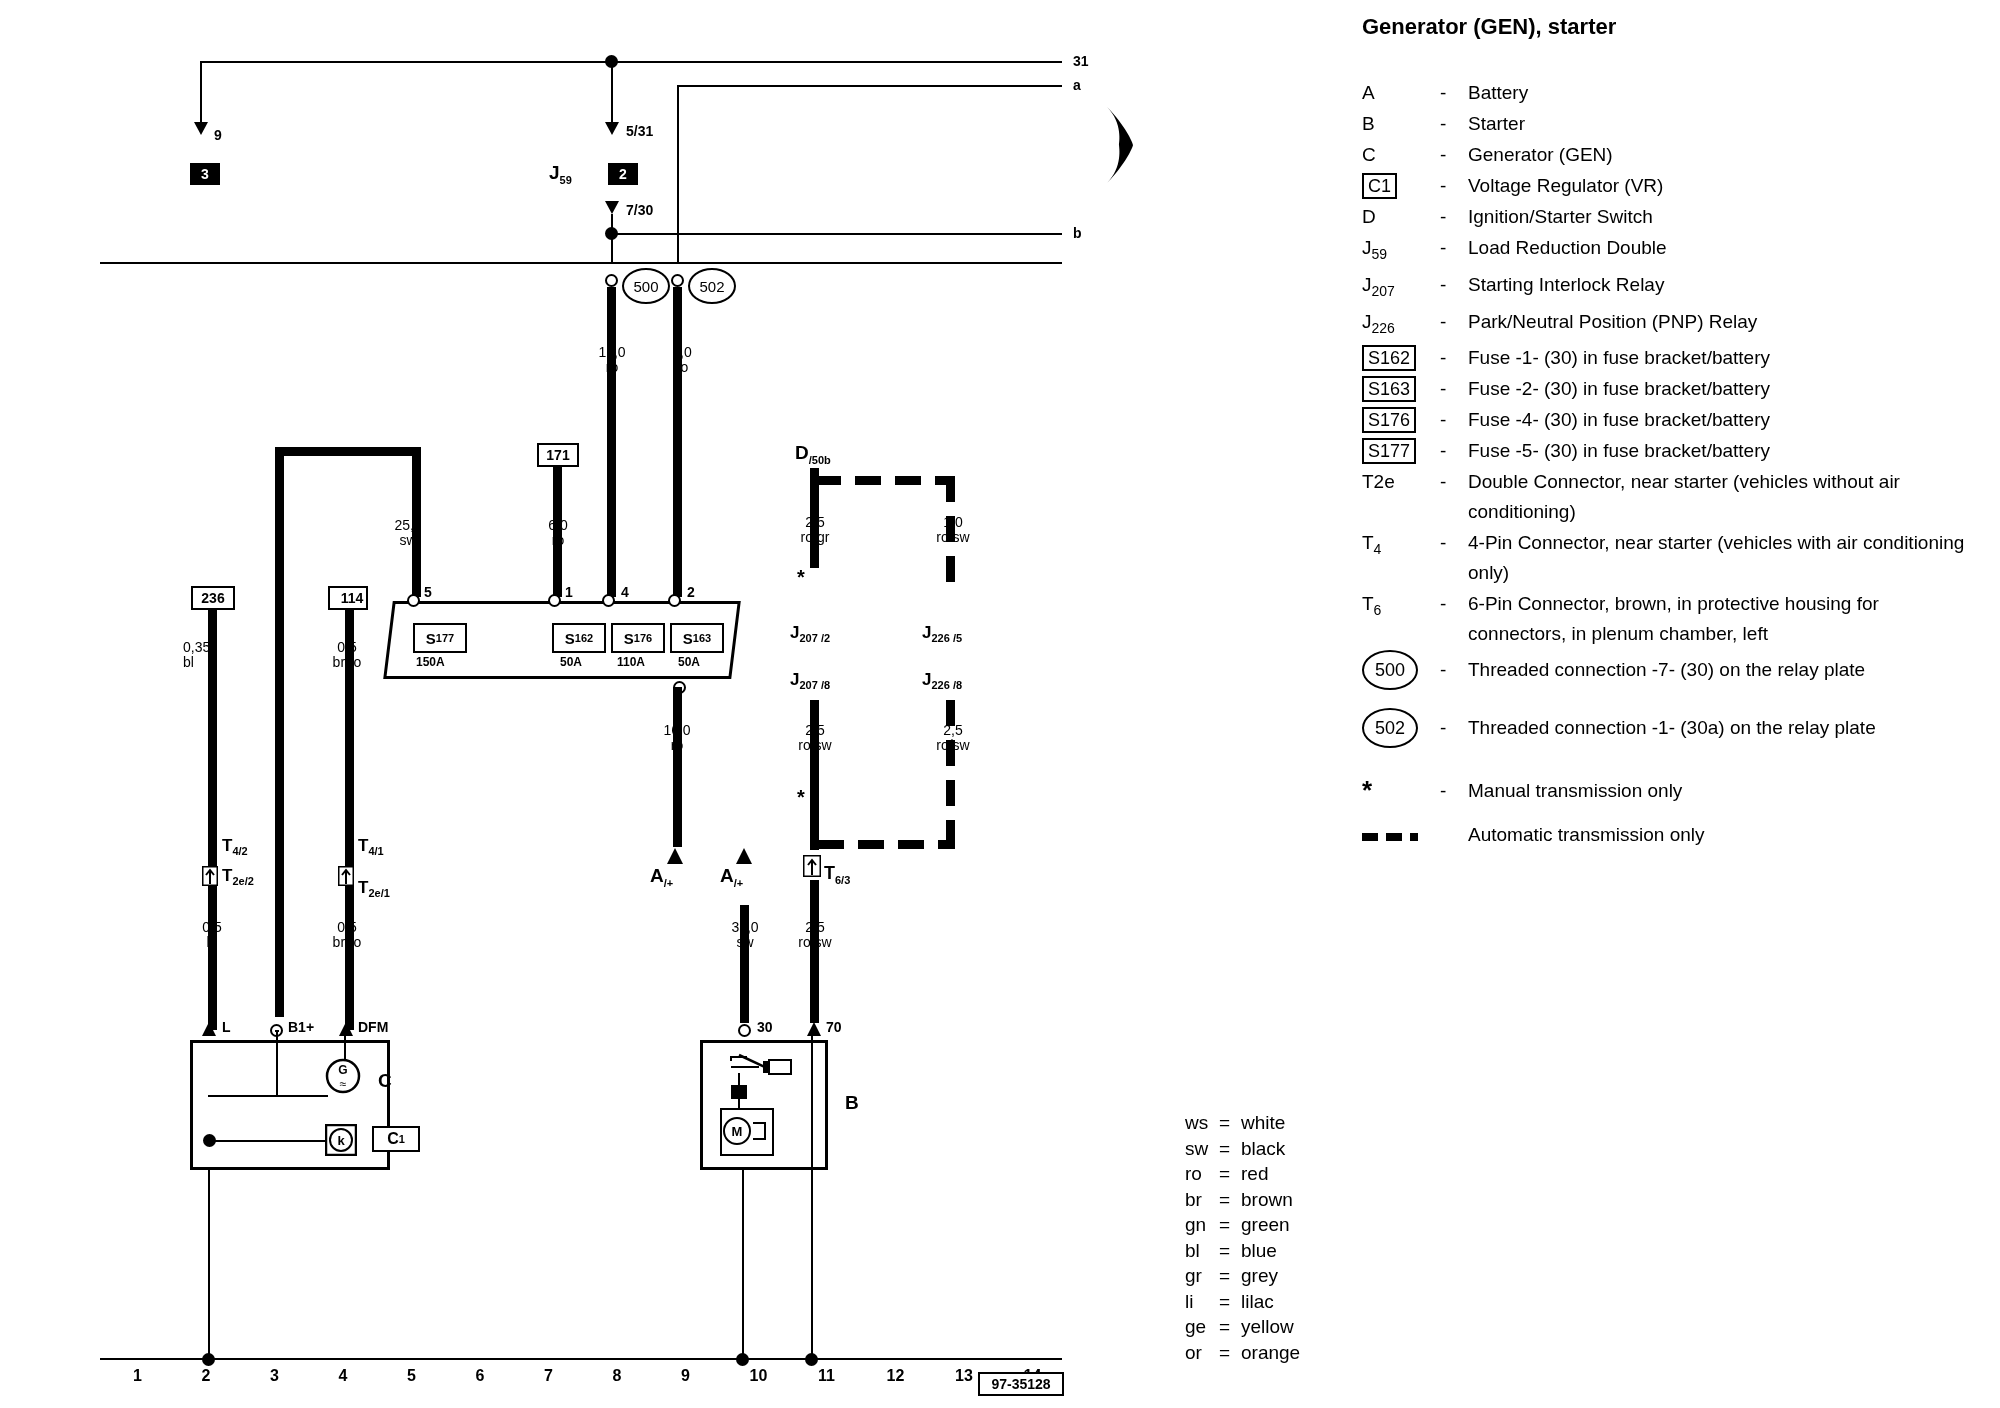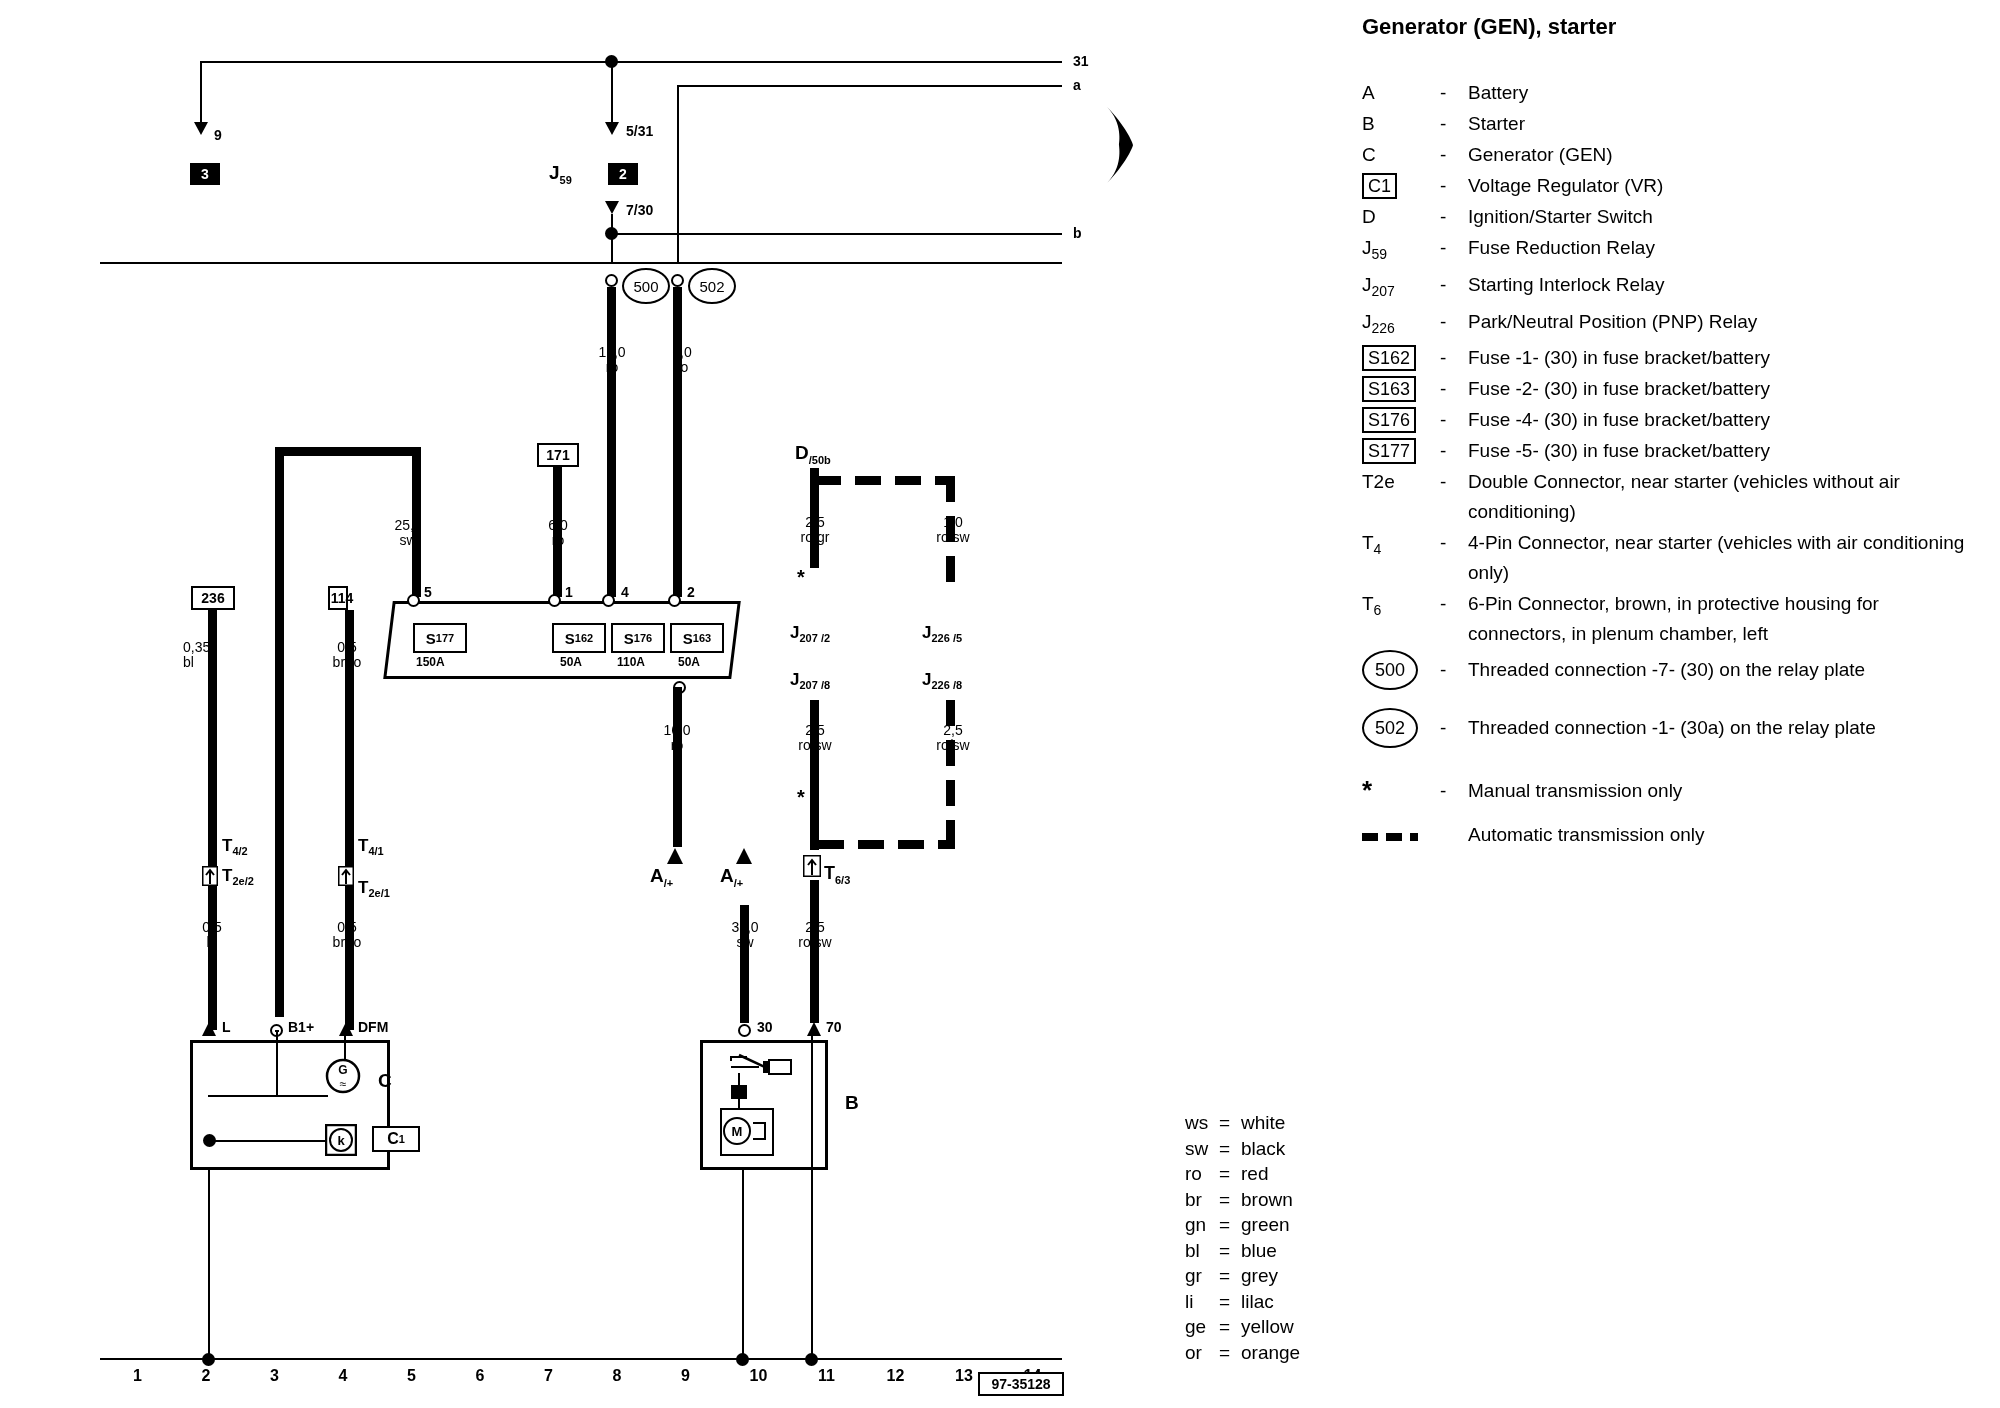--- a/index.html
+++ b/index.html
@@ -62,21 +62,21 @@
         <div class="desc">Voltage Regulator (VR)</div>
       </div>
       <div class="row">
         <div class="code">D</div>
         <div class="dash">-</div>
         <div class="desc">Ignition/Starter Switch</div>
       </div>
       <div class="row">
         <div class="code">J<span class="sub" style="font-size:14px;">59</span></div>
         <div class="dash">-</div>
-        <div class="desc">Fuse Reduction Relay</div>
+        <div class="desc">Load Reduction Double</div>
       </div>
       <div class="row">
         <div class="code">J<span class="sub" style="font-size:14px;">207</span></div>
         <div class="dash">-</div>
         <div class="desc">Starting Interlock Relay</div>
       </div>
       <div class="row">
         <div class="code">J<span class="sub" style="font-size:14px;">226</span></div>
         <div class="dash">-</div>
         <div class="desc">Park/Neutral Position (PNP) Relay</div>
@@ -237,21 +237,21 @@
       <span class="sub">163</span>
     </div>
   <div class="lbl" style="left:678px;top:655px;font-size:12px;font-weight:bold;">50A</div>
 
   <div class="opencircle" style="left:673px;top:681px;"></div>
 
   <div class="obox" style="left:191px;top:586px;width:44px;height:24px;">236</div>
   <div class="wire vw" style="left:208px;top:610px;height:420px;"></div>
   <div class="lbl" style="left:183px;top:640px;text-align:left;width:44px;">0,35<br>bl</div>
 
-  <div class="obox" style="left:328px;top:586px;width:20px;height:24px;padding-left:8px;">114</div>
+  <div class="obox" style="left:328px;top:586px;width:40px;height:24px;padding-left:8px;">114</div>
   <div class="wire vw" style="left:345px;top:610px;height:420px;"></div>
   <div class="lbl" style="left:322px;top:640px;text-align:center;width:50px;">0,5<br>br/ro</div>
 
   <div class="lbl b" style="left:222px;top:838px;font-size:17px;"><span>T</span><span class="sub">4/2</span></div>
   <div class="abs" style="left:202px;top:866px;">
     <svg width="16" height="20" viewBox="0 0 16 20">
         <rect x="0.5" y="0.5" width="15" height="19" fill="#fff" stroke="#000" stroke-width="2"></rect>
         <path d="M8,18 L8,5 M4,9 L8,4 L12,9" stroke="#000" stroke-width="2" fill="none"></path>
       </svg>
   </div>

